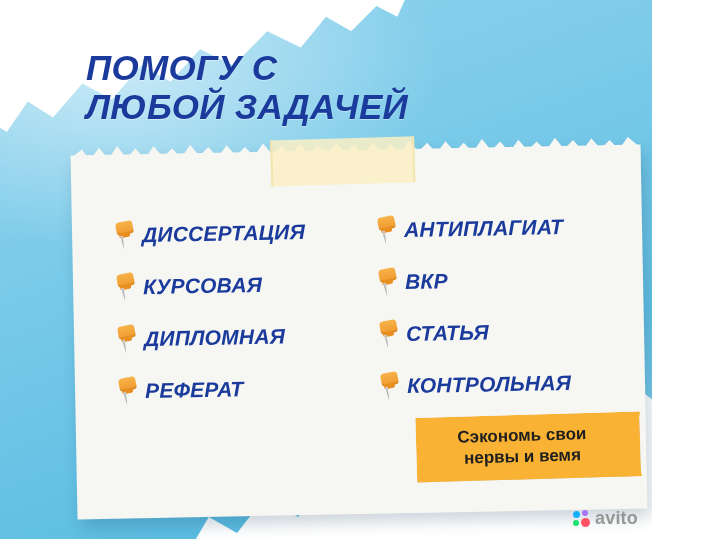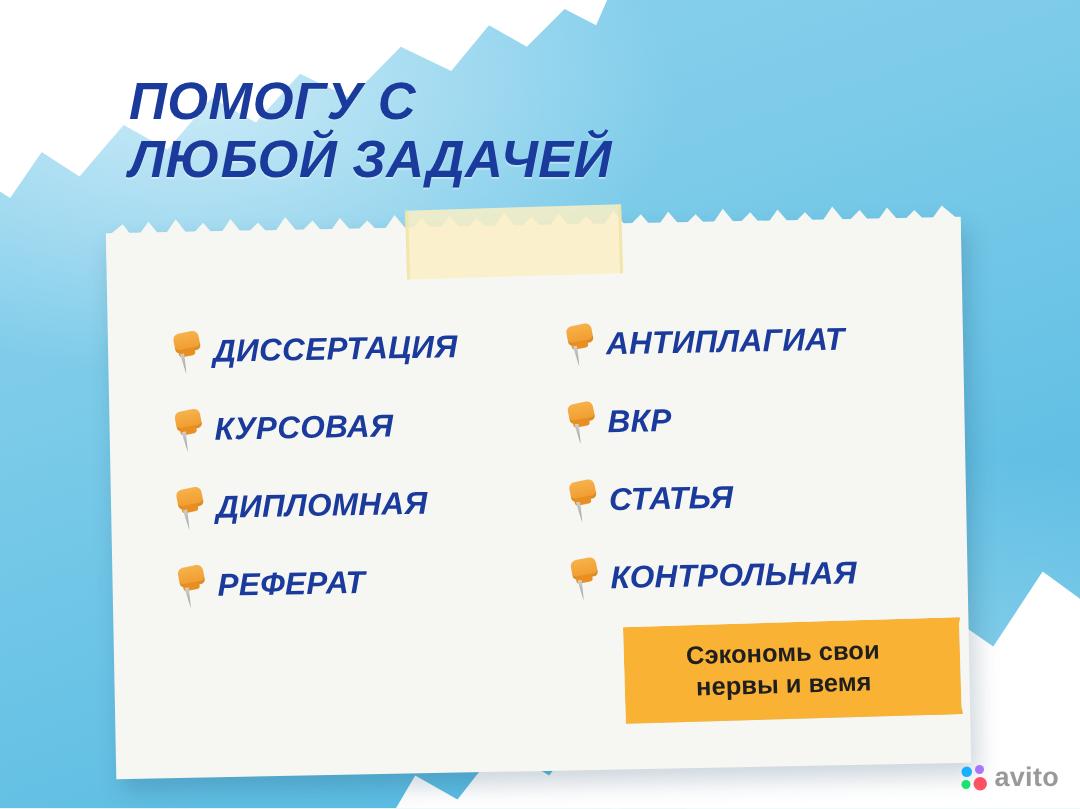--- a/index.html
+++ b/index.html
@@ -7,21 +7,21 @@
     padding: 0;
   }
   body {
     width: 720px;
     height: 539px;
     overflow: hidden;
     font-family: "Liberation Sans", sans-serif;
   }
   #poster {
     position: relative;
-    width: 720px;
+    width: 652px;
     height: 539px;
     background: #ffffff;
     overflow: hidden;
   }
   
   .bg-base {
     position: absolute;
     inset: 0;
     background: linear-gradient(160deg, #8fd3ef 0%, #7ccbe9 35%, #62c0e4 70%, #4fb7e0 100%);
   }

